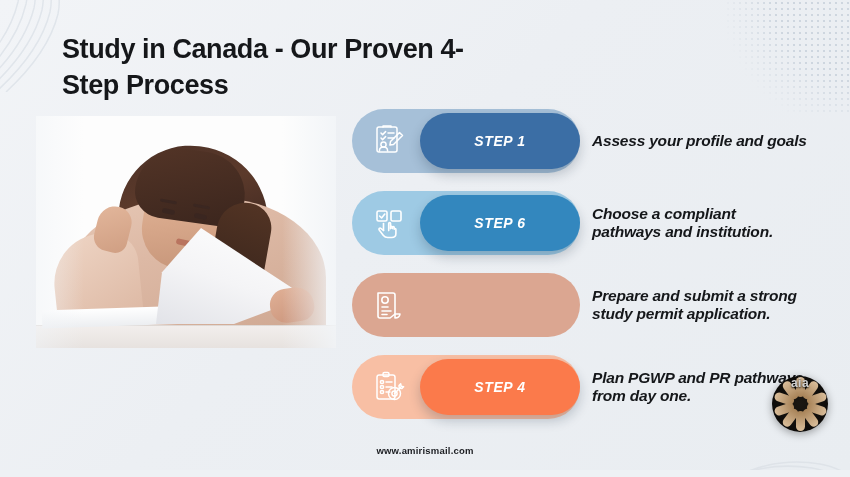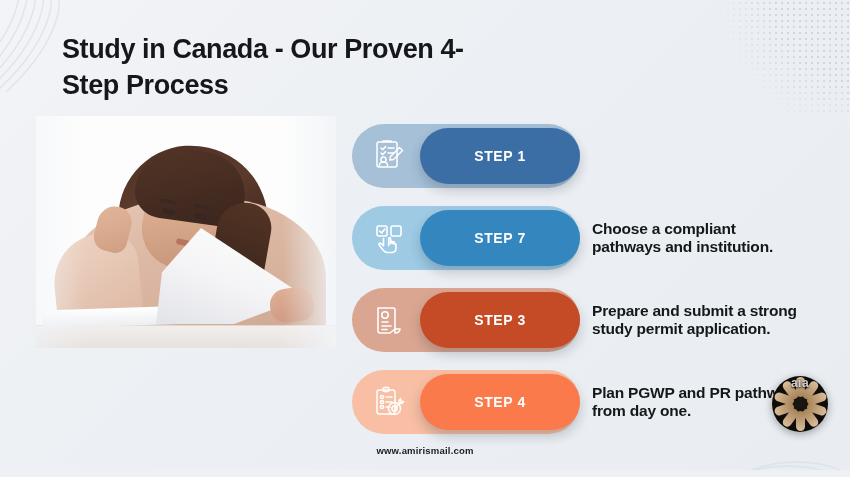--- a/index.html
+++ b/index.html
@@ -121,21 +121,21 @@
   .photo .paper2{
     position:absolute;left:6px;bottom:22px;width:150px;height:18px;
     background:linear-gradient(#ffffff,#eceef1);transform:rotate(-2deg);
   }
   .photo-fade{
     position:absolute;inset:0;
     background:linear-gradient(to right, rgba(241,244,247,.55) 0%, rgba(241,244,247,0) 16%, rgba(241,244,247,0) 82%, rgba(241,244,247,.9) 100%);
   }
 
   
-  .steps{position:absolute;left:352px;top:124px;width:230px;}
+  .steps{position:absolute;left:352px;top:109px;width:230px;font-style:italic;}
   .row{position:relative;height:64px;margin-bottom:18px;}
   .capsule{
     position:absolute;left:0;top:0;width:228px;height:64px;border-radius:34px;
   }
   .icon-wrap{
     position:absolute;left:18px;top:14px;width:38px;height:38px;
     display:flex;align-items:center;justify-content:center;
   }
   .icon-wrap svg{width:36px;height:36px;display:block;}
   .pill{
@@ -240,56 +240,54 @@
           <path d="M10 14l1.6 1.6L14.6 12.6"></path>
             <path d="M17 14h6"></path>
           <circle cx="12.5" cy="20.5" r="2.6"></circle>
           <path d="M8.4 27c0-2.4 1.8-3.9 4.1-3.9s4.1 1.5 4.1 3.9"></path>
           <path d="M28.5 8.5l3 3-9 9-3.6.6.6-3.6z"></path>
         </svg>
       </div>
       <div class="pill" style="background:#3B6EA5">
         <span>STEP 1</span>
       </div>
+      <div class="desc">Assess your profile and goals</div>
     </div>
 
     <div class="row">
       <div class="capsule" style="background:#9ECAE4"></div>
       <div class="icon-wrap">
         <svg viewBox="0 0 36 36" fill="none" stroke="#ffffff" stroke-width="1.6" stroke-linecap="round" stroke-linejoin="round">
           <rect x="6" y="5" width="10" height="10" rx="1.6"></rect>
           <path d="M8.6 10l2 2 3.2-4"></path>
           <rect x="20" y="5" width="10" height="10" rx="1.6"></rect>
           <path d="M12.5 17.5v7"></path>
           <path d="M12.5 24.5l-2.6-2.2c-1-.9-2.6.5-1.7 1.7l4.2 5.4c1 1.3 2.4 2.1 4.3 2.1h4c2.4 0 4.2-1.6 4.2-4v-4.2c0-1-1.7-1-1.7 0"></path>
           <path d="M23.2 22.6v-1.2c0-1.1-1.8-1.1-1.8 0v1.2"></path>
           <path d="M21.4 22.2V21c0-1.1-1.8-1.1-1.8 0v1.6"></path>
           <path d="M19.6 22.4v-5c0-1.2-1.9-1.2-1.9 0v7.2"></path>
         </svg>
       </div>
       <div class="pill" style="background:#3387BE">
-        <span>STEP 7</span>
+        <span>STEP 6</span>
       </div>
       <div class="desc">Choose a compliant pathways and institution.</div>
     </div>
 
     <div class="row">
       <div class="capsule" style="background:#DBA691"></div>
       <div class="icon-wrap">
         <svg viewBox="0 0 36 36" fill="none" stroke="#ffffff" stroke-width="1.6" stroke-linecap="round" stroke-linejoin="round">
           <path d="M7 5h15a2 2 0 0 1 2 2v19l-5 4H9a2 2 0 0 1-2-2z"></path>
           <path d="M24 26h5c-.3 2.4-2.3 4-5 4z"></path>
           <circle cx="14" cy="12" r="3.2"></circle>
           <path d="M11 19h6"></path>
           <path d="M11 23h9"></path>
           <path d="M11 26.5h5"></path>
         </svg>
-      </div>
-      <div class="pill" style="background:#C44B25">
-        <span>STEP 3</span>
       </div>
       <div class="desc">Prepare and submit a strong study permit application.</div>
     </div>
 
     <div class="row">
       <div class="capsule" style="background:#F8BFA4"></div>
       <div class="icon-wrap">
         <svg viewBox="0 0 36 36" fill="none" stroke="#ffffff" stroke-width="1.5" stroke-linecap="round" stroke-linejoin="round">
           <rect x="6" y="5" width="18" height="24" rx="2.2"></rect>
           <rect x="12" y="2.6" width="6" height="4" rx="1.4"></rect>

